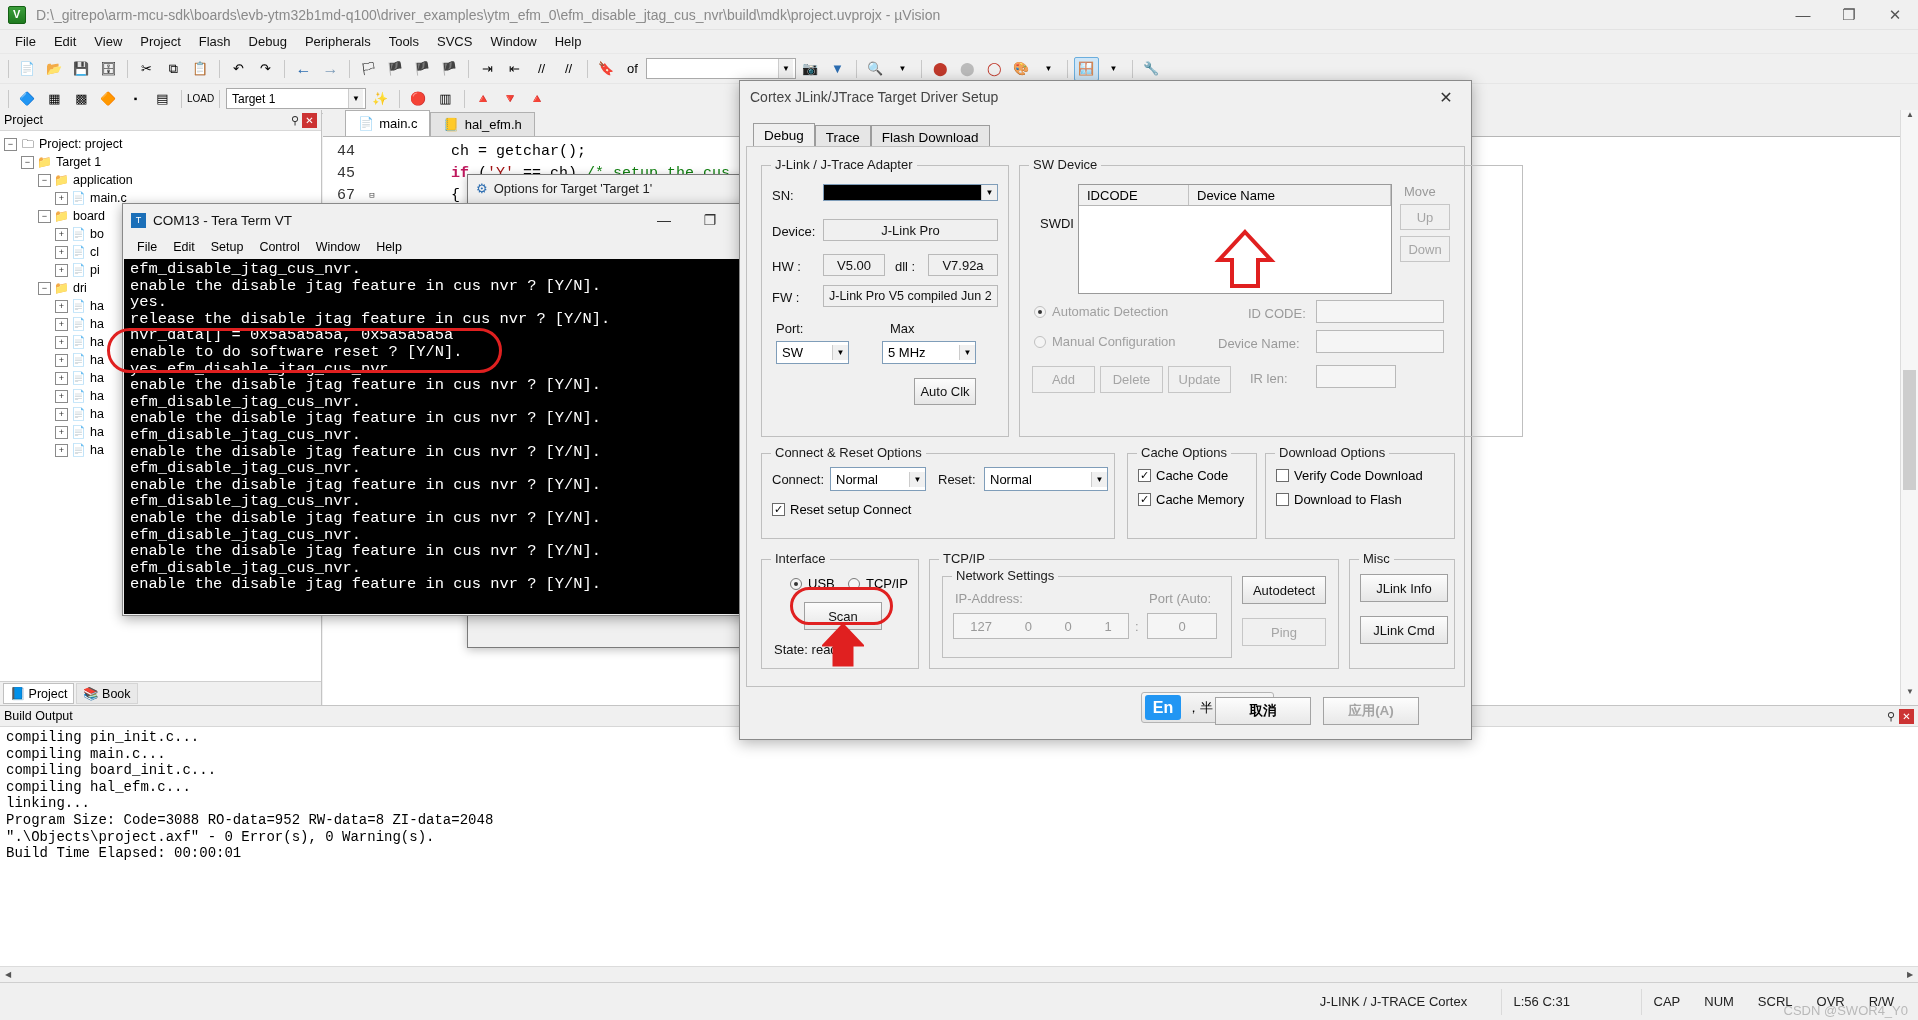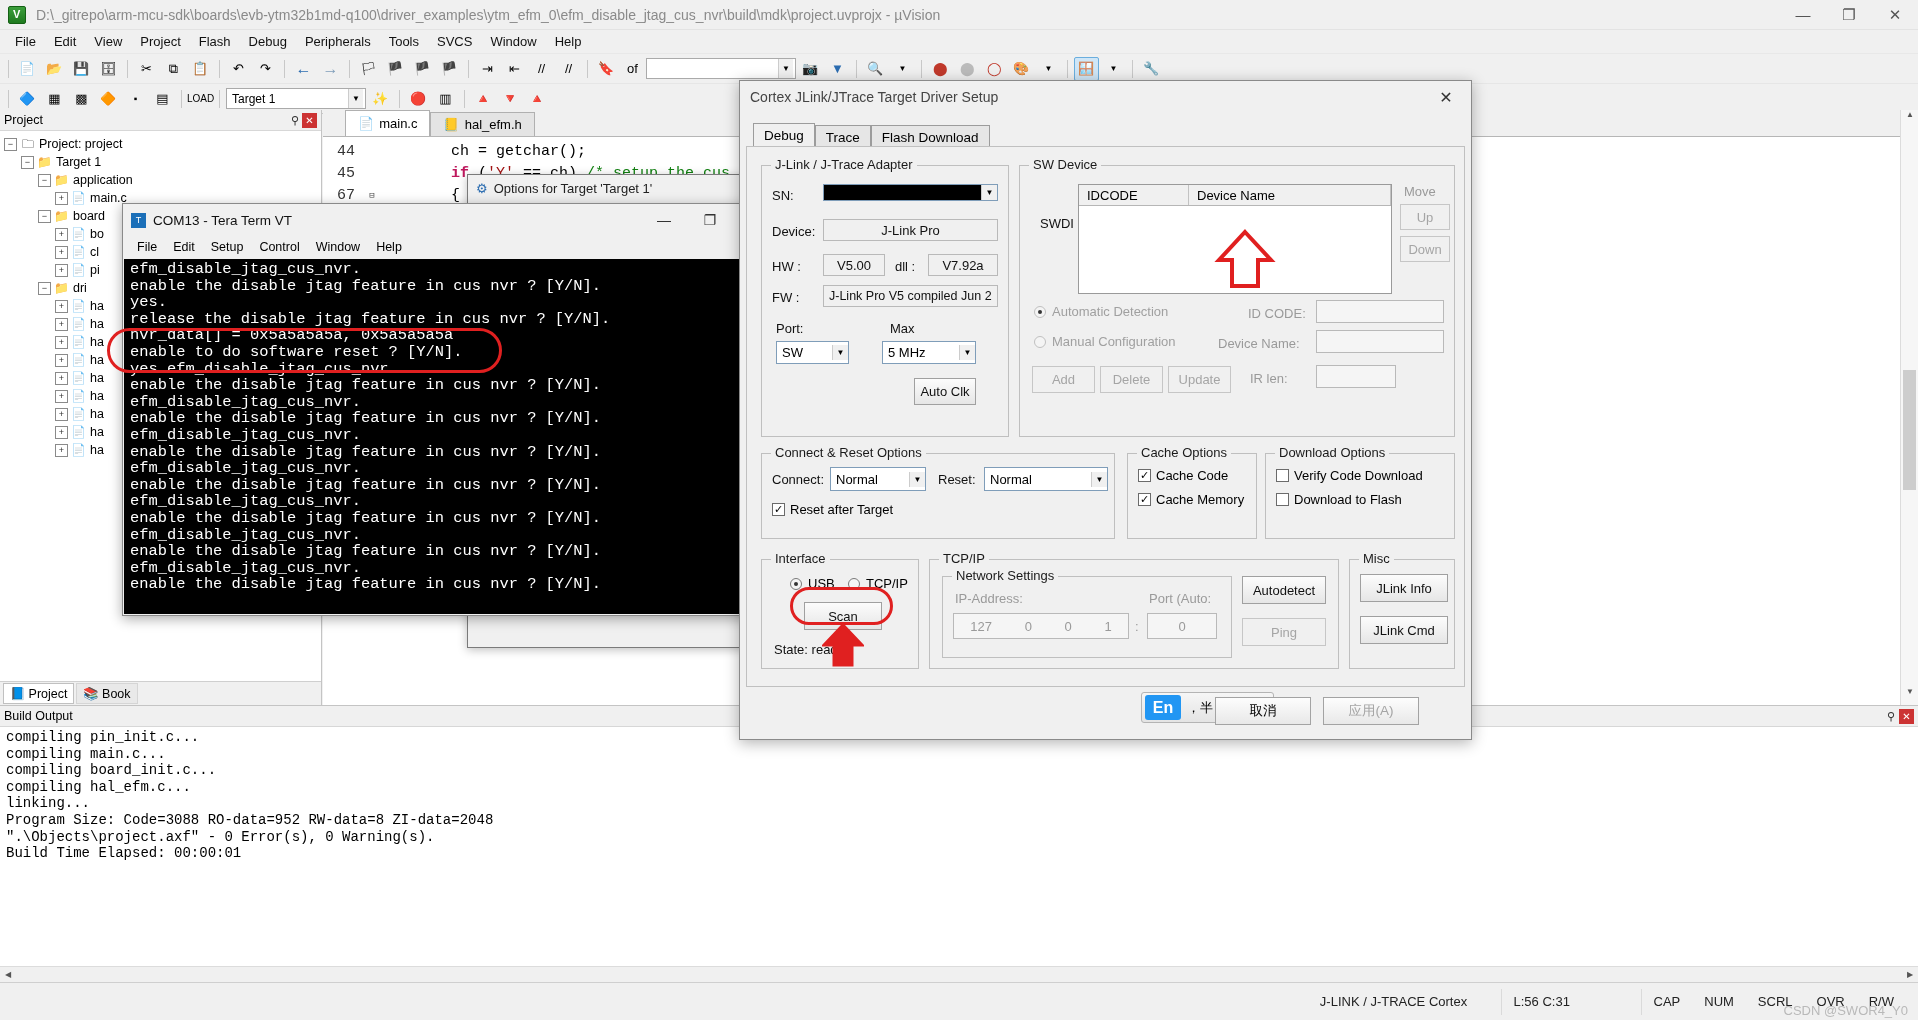--- a/index.html
+++ b/index.html
@@ -174,21 +174,21 @@
   .hdrtbl .hr { display:flex; height:21px; border-bottom:1px solid #b6b6b6; background:#f0f0f0; }
   .hdrtbl .hc { font-size:13px; padding:2px 8px; border-right:1px solid #c2c2c2;
       display:flex; align-items:center; }
   .imebar { position:absolute; left:401px; bottom:16px; width:133px; height:31px;
       background:linear-gradient(#f6f6f6,#e4e4e4); border:1px solid #b4b4b4; border-radius:3px;
       display:flex; align-items:center; gap:6px; padding-left:3px; }
   .ime-en { width:36px; height:25px; background:#2196f3; color:#fff; font-size:16px; font-weight:bold;
       display:flex; align-items:center; justify-content:center; border-radius:3px; }
   .jl-foot-btn { position:absolute; bottom:14px; height:28px; width:96px; border:1px solid #a3a3a3;
       background:linear-gradient(#fdfdfd,#e8e8e8); font-size:13.5px; display:flex;
-      align-items:center; justify-content:center; }
+      align-items:center; justify-content:center;font-weight:bold; }
   .jl-foot-btn.dis { color:#a5a5a5; }
   .redrect { position:absolute; border:3px solid #e02020; border-radius:4px; pointer-events:none; }
   .arrow { position:absolute; pointer-events:none; }
 </style>
 </head>
 <body>
 
 <div id="app">
 
   <div class="titlebar">
@@ -567,21 +567,21 @@
           <span>SW</span>
           <span class="ar">▼</span>
         </div>
         <div class="cbx white" style="left:120px; top:175px; width:94px; height:23px;">
           <span>5 MHz</span>
           <span class="ar">▼</span>
         </div>
         <div class="btn" style="left:152px; top:212px; width:62px; height:27px;">Auto Clk</div>
       </div>
 
-      <div class="gb" style="left:272px; top:18px; width:436px; height:272px;">
+      <div class="gb" style="left:272px; top:18px; width:504px; height:272px;">
         <span class="lg">SW Device</span>
         <span class="lbl" style="left:20px; top:50px;">SWDI</span>
         <div class="hdrtbl" style="left:58px; top:18px; width:314px; height:110px;">
           <div class="hr">
             <div class="hc" style="width:110px">IDCODE</div>
             <div class="hc" style="flex:1">Device Name</div>
           </div>
         </div>
         <span class="lbl dim" style="left:384px; top:18px;">Move</span>
         <div class="btn dis" style="left:380px; top:38px; width:50px; height:26px;">Up</div>
@@ -615,21 +615,21 @@
           <span>Normal</span>
           <span class="ar">▼</span>
         </div>
         <span class="lbl" style="left:176px; top:18px;">Reset:</span>
         <div class="cbx white" style="left:222px; top:13px; width:124px; height:24px;">
           <span>Normal</span>
           <span class="ar">▼</span>
         </div>
         <div class="ck" style="left:10px; top:48px;">
           <span class="bx">✓</span>
-          <span>Reset after Target</span>
+          <span>Reset setup Connect</span>
         </div>
       </div>
 
       <div class="gb" style="left:380px; top:306px; width:130px; height:86px;">
         <span class="lg">Cache Options</span>
         <div class="ck" style="left:10px; top:14px;">
           <span class="bx">✓</span>
           <span>Cache Code</span>
         </div>
         <div class="ck" style="left:10px; top:38px;">

